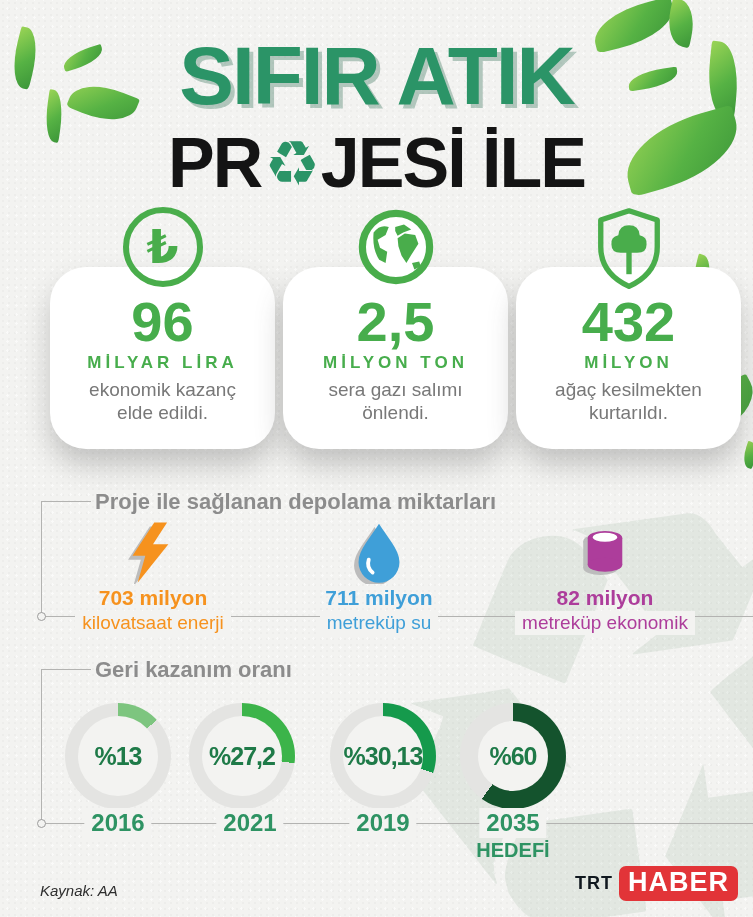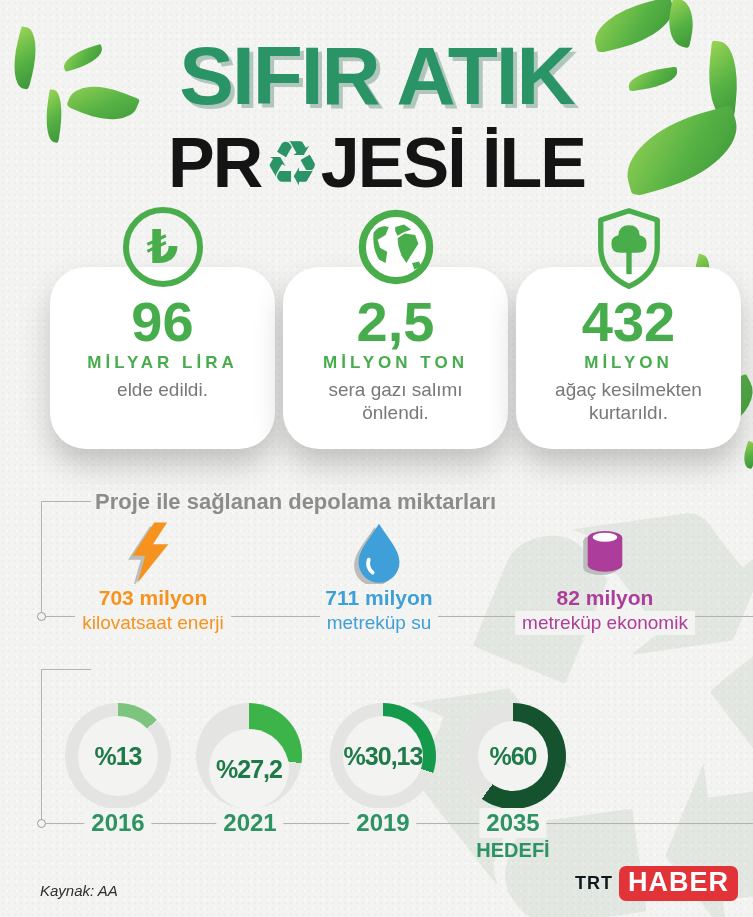--- a/index.html
+++ b/index.html
@@ -100,20 +100,21 @@
 
     <div class="card">
       <div class="card-icon">
         <div class="lira-ring">
             <span>₺</span>
           </div>
       </div>
       <div class="card-value">96</div>
       <div class="card-unit">MİLYAR LİRA</div>
       <div class="card-desc">
+        <div>ekonomik kazanç</div>
           <div>elde edildi.</div>
       </div>
     </div>
 
     <div class="card">
       <div class="card-icon">
         <svg viewBox="0 0 100 100" width="80" height="80">
           <circle cx="50" cy="50" r="42" fill="#ffffff" stroke="#49ad4b" stroke-width="9"></circle>
           <path fill="#49ad4b" d="M22 32 q8 -11 19 -7 l-4 10 l-10 6 l3 10 l9 5 l-2 14 l-8 -4 q-9 -14 -7 -34 z"></path>
           <path fill="#49ad4b" d="M49 25 l11 -3 l9 6 l-10 4 l-7 4 l-3 -6 z"></path>
@@ -182,32 +183,33 @@
             <rect x="23" y="28" width="54" height="42"></rect>
             <ellipse cx="50" cy="70" rx="27" ry="11"></ellipse>
         </g>
         <ellipse cx="50" cy="27" rx="19" ry="7" fill="#ffffff"></ellipse>
       </svg>
       <div class="sav-value" style="color: rgb(173, 61, 155);">82 milyon</div>
       <div class="sav-label" style="color: rgb(173, 61, 155);">metreküp ekonomik</div>
     </div>
   </div>
 
+  <div class="sec-heading" style="top:657px;">Geri kazanım oranı</div>
   <div class="hline" style="left:41px;top:669px;width:50px;"></div>
   <div class="vline" style="left:41px;top:669px;height:154px;"></div>
   <div class="node" style="left:37px;top:819px;"></div>
   <div class="hline" style="left:45px;top:823px;width:708px;"></div>
 
   <div class="donut-row">
     <div class="donut" style="left: 65px; background: conic-gradient(rgb(125, 197, 127) 0deg, rgb(125, 197, 127) 46.8deg, rgb(228, 228, 226) 46.8deg, rgb(228, 228, 226) 360deg);">
       <div class="donut-hole">
           <span class="donut-label">%13</span>
         </div>
     </div>
-    <div class="donut" style="left: 196px; background: conic-gradient(rgb(60, 180, 74) 0deg, rgb(60, 180, 74) 97.92deg, rgb(228, 228, 226) 97.92deg, rgb(228, 228, 226) 360deg); align-items: flex-end;">
+    <div class="donut" style="left: 189px; background: conic-gradient(rgb(60, 180, 74) 0deg, rgb(60, 180, 74) 97.92deg, rgb(228, 228, 226) 97.92deg, rgb(228, 228, 226) 360deg);">
       <div class="donut-hole">
           <span class="donut-label">%27,2</span>
         </div>
     </div>
     <div class="donut" style="left: 330px; background: conic-gradient(rgb(21, 154, 76) 0deg, rgb(21, 154, 76) 108.468deg, rgb(228, 228, 226) 108.468deg, rgb(228, 228, 226) 360deg);">
       <div class="donut-hole">
           <span class="donut-label">%30,13</span>
         </div>
     </div>
     <div class="donut thick" style="left: 460px; background: conic-gradient(rgb(20, 83, 45) 0deg, rgb(20, 83, 45) 216deg, rgb(228, 228, 226) 216deg, rgb(228, 228, 226) 360deg);">

